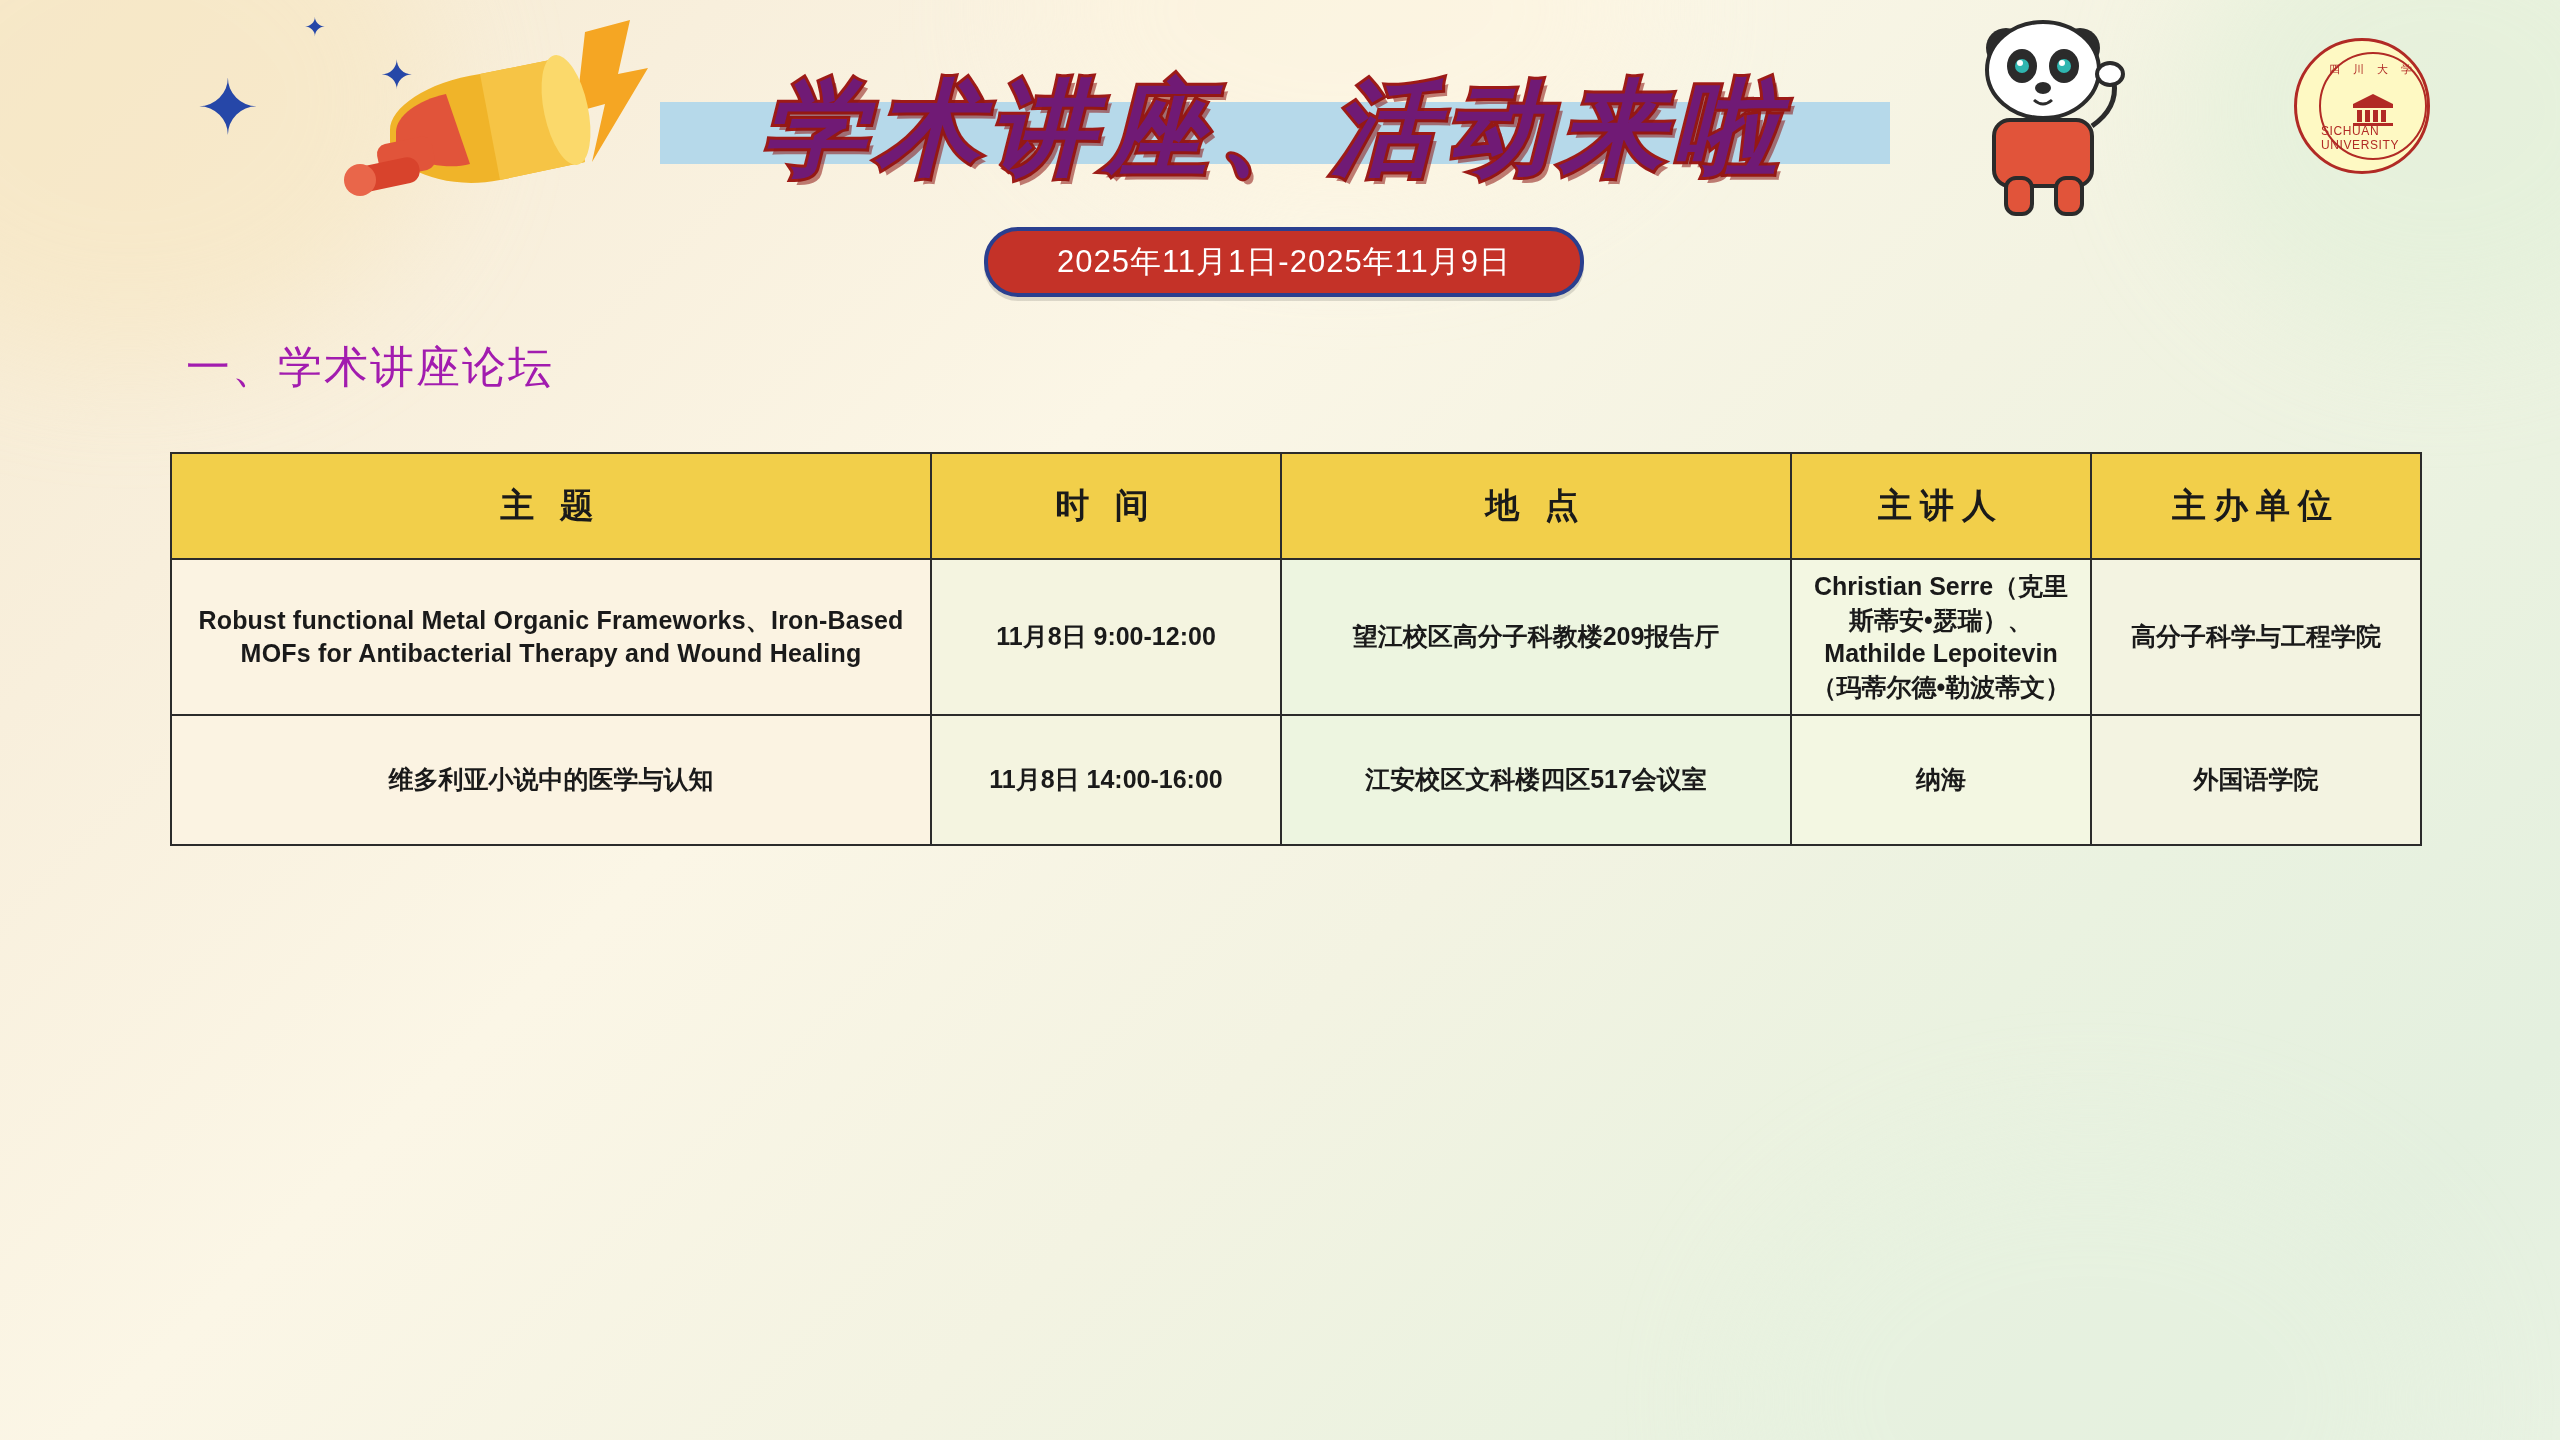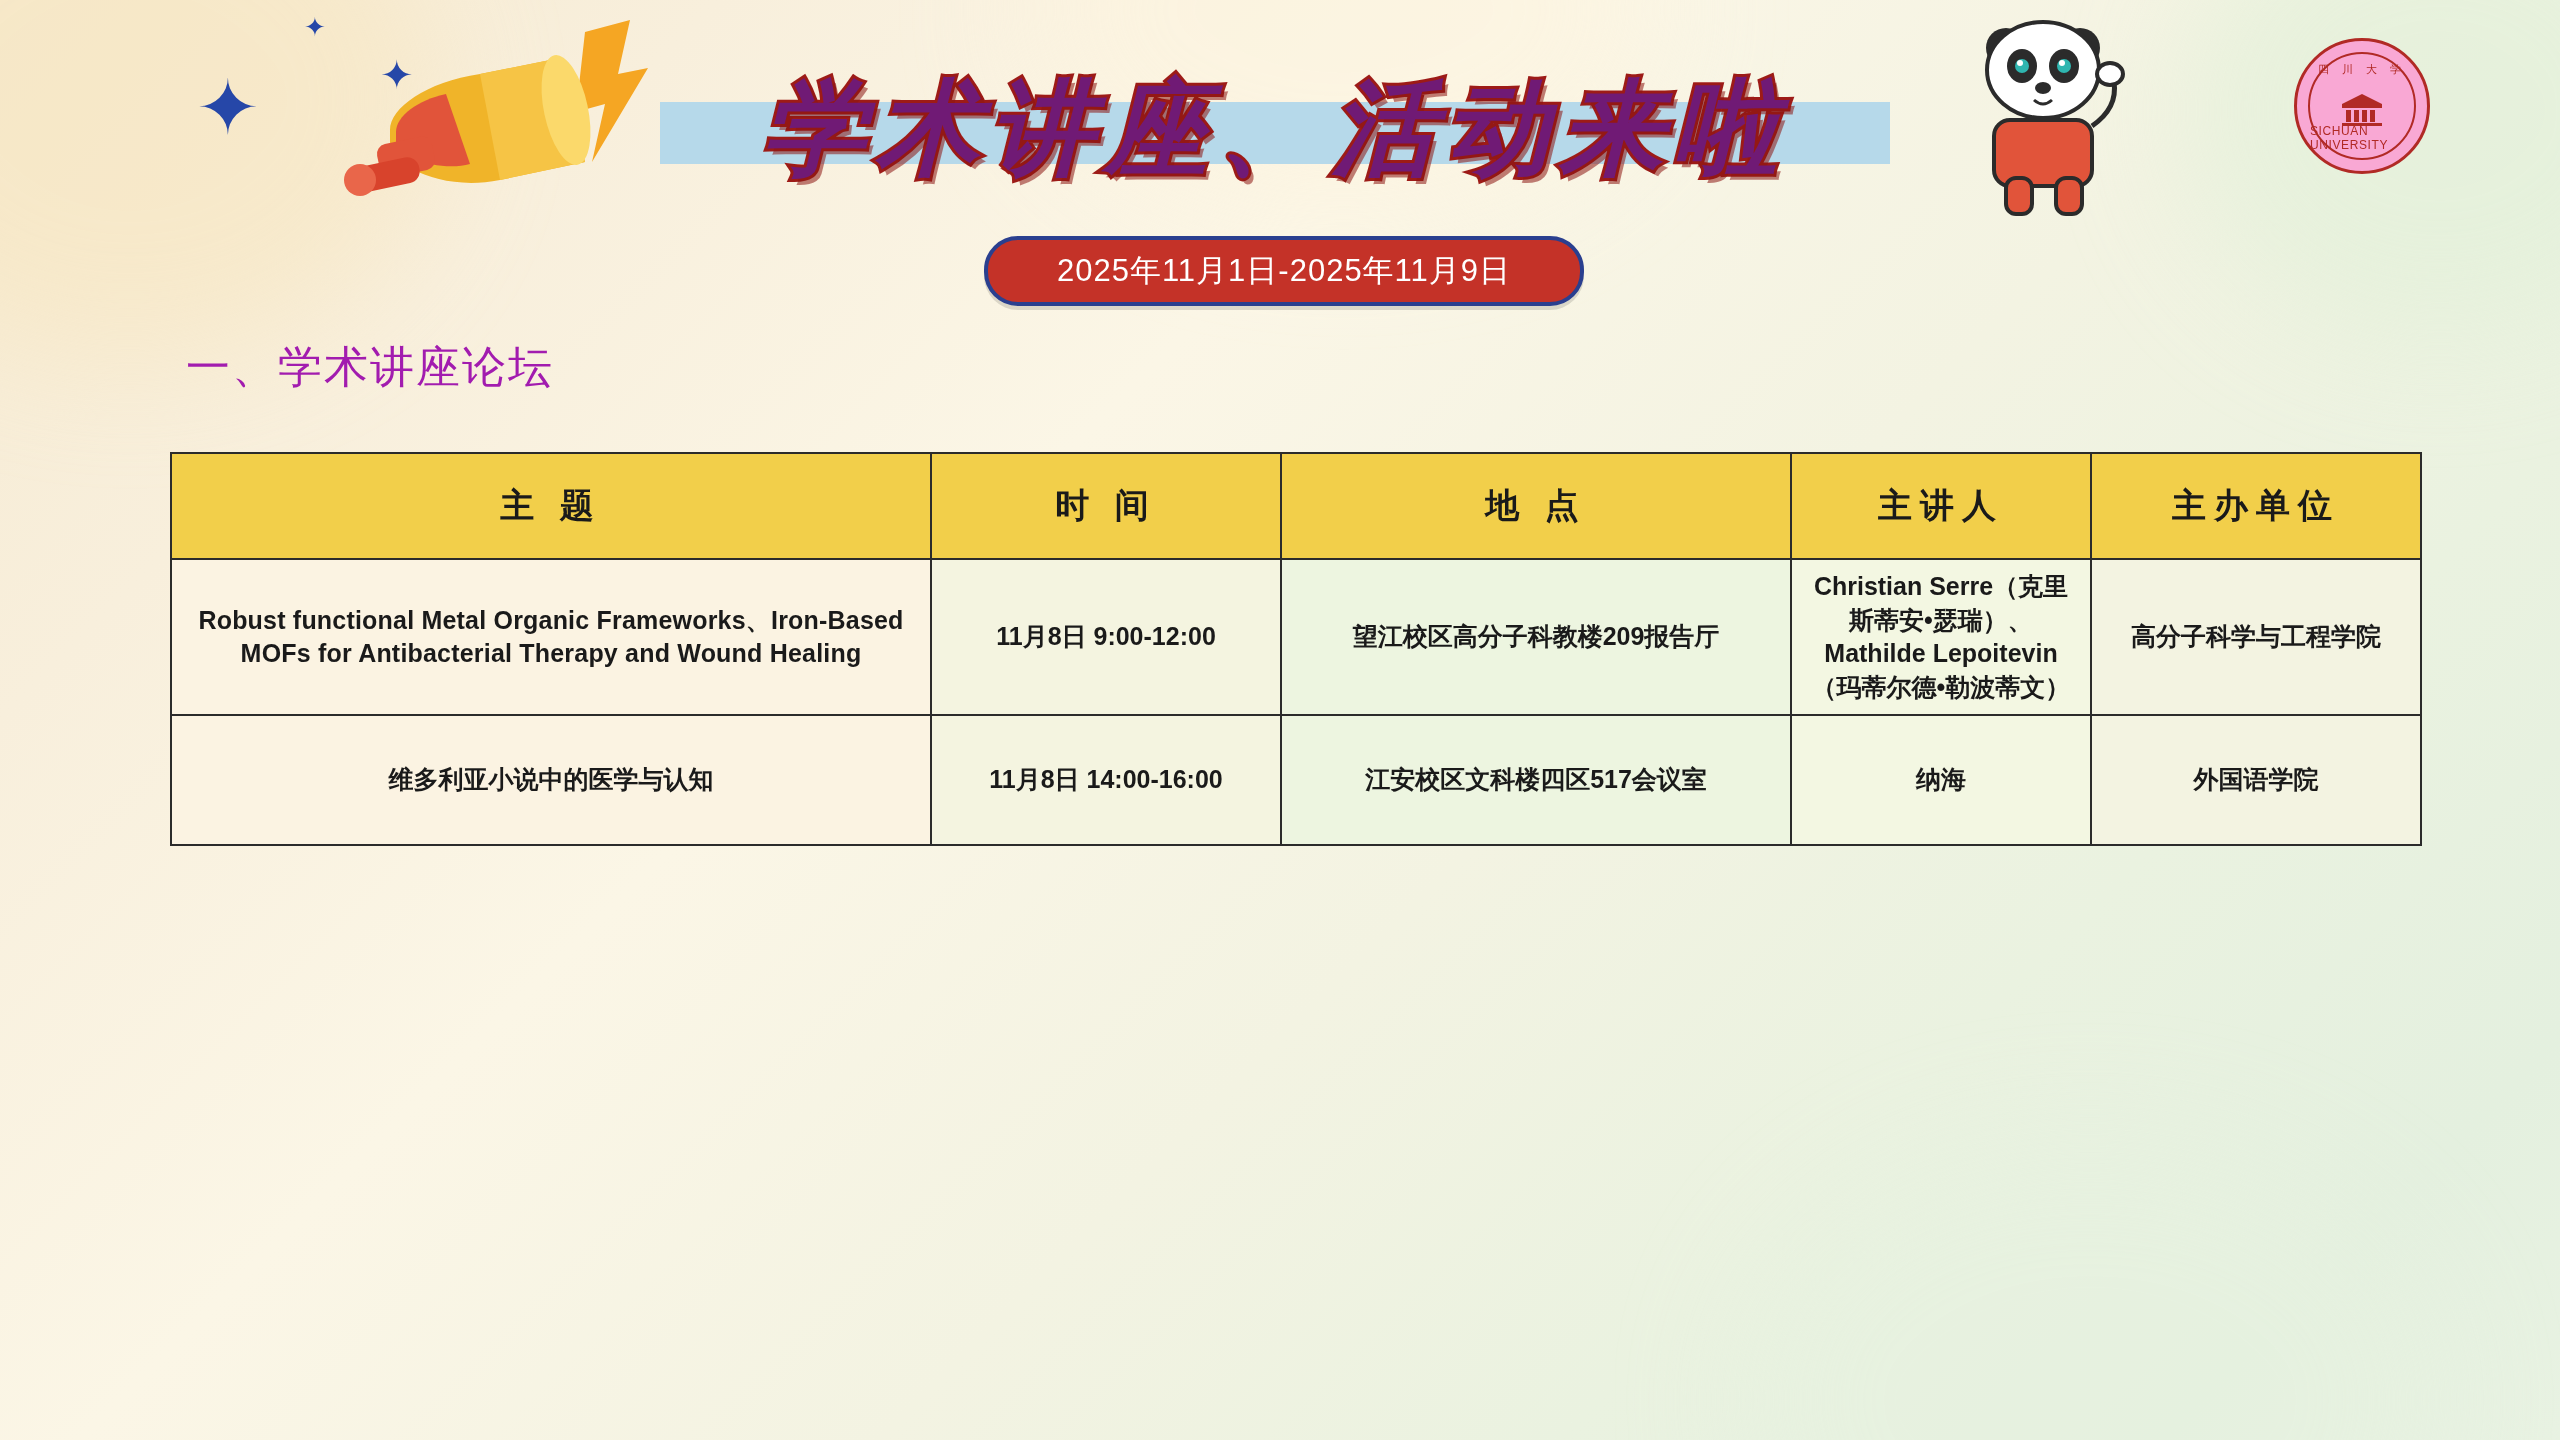--- a/index.html
+++ b/index.html
@@ -84,21 +84,21 @@
     -webkit-text-stroke: 6px #9d1b17;
     paint-order: stroke fill;
     text-shadow: 5px 6px 0 rgba(140,22,18,.55);
     white-space: nowrap;
   }
 
   
   .date-pill {
     position: absolute;
     left: 984px;
-    top: 236px;
+    top: 227px;
     width: 592px;
     height: 62px;
     border-radius: 34px;
     background: #c43228;
     border: 4px solid #2a3f8f;
     box-shadow: 0 4px 0 rgba(0,0,0,.12);
     display: flex;
     align-items: center;
     justify-content: center;
     color: #ffffff;
@@ -118,24 +118,24 @@
 
   
   .logo {
     position: absolute;
     right: 130px;
     top: 38px;
     width: 130px;
     height: 130px;
     border-radius: 50%;
     border: 3px solid #b12a25;
-    background: #f9a8d4;
+    background: #fef9c3;
     display: flex;
     align-items: center;
-    justify-content: center;
+    justify-content: flex-end;
   }
   .logo-inner {
     position: relative;
     width: 104px;
     height: 104px;
     border-radius: 50%;
     border: 2px solid #b12a25;
     display: flex;
     align-items: center;
     justify-content: center;

